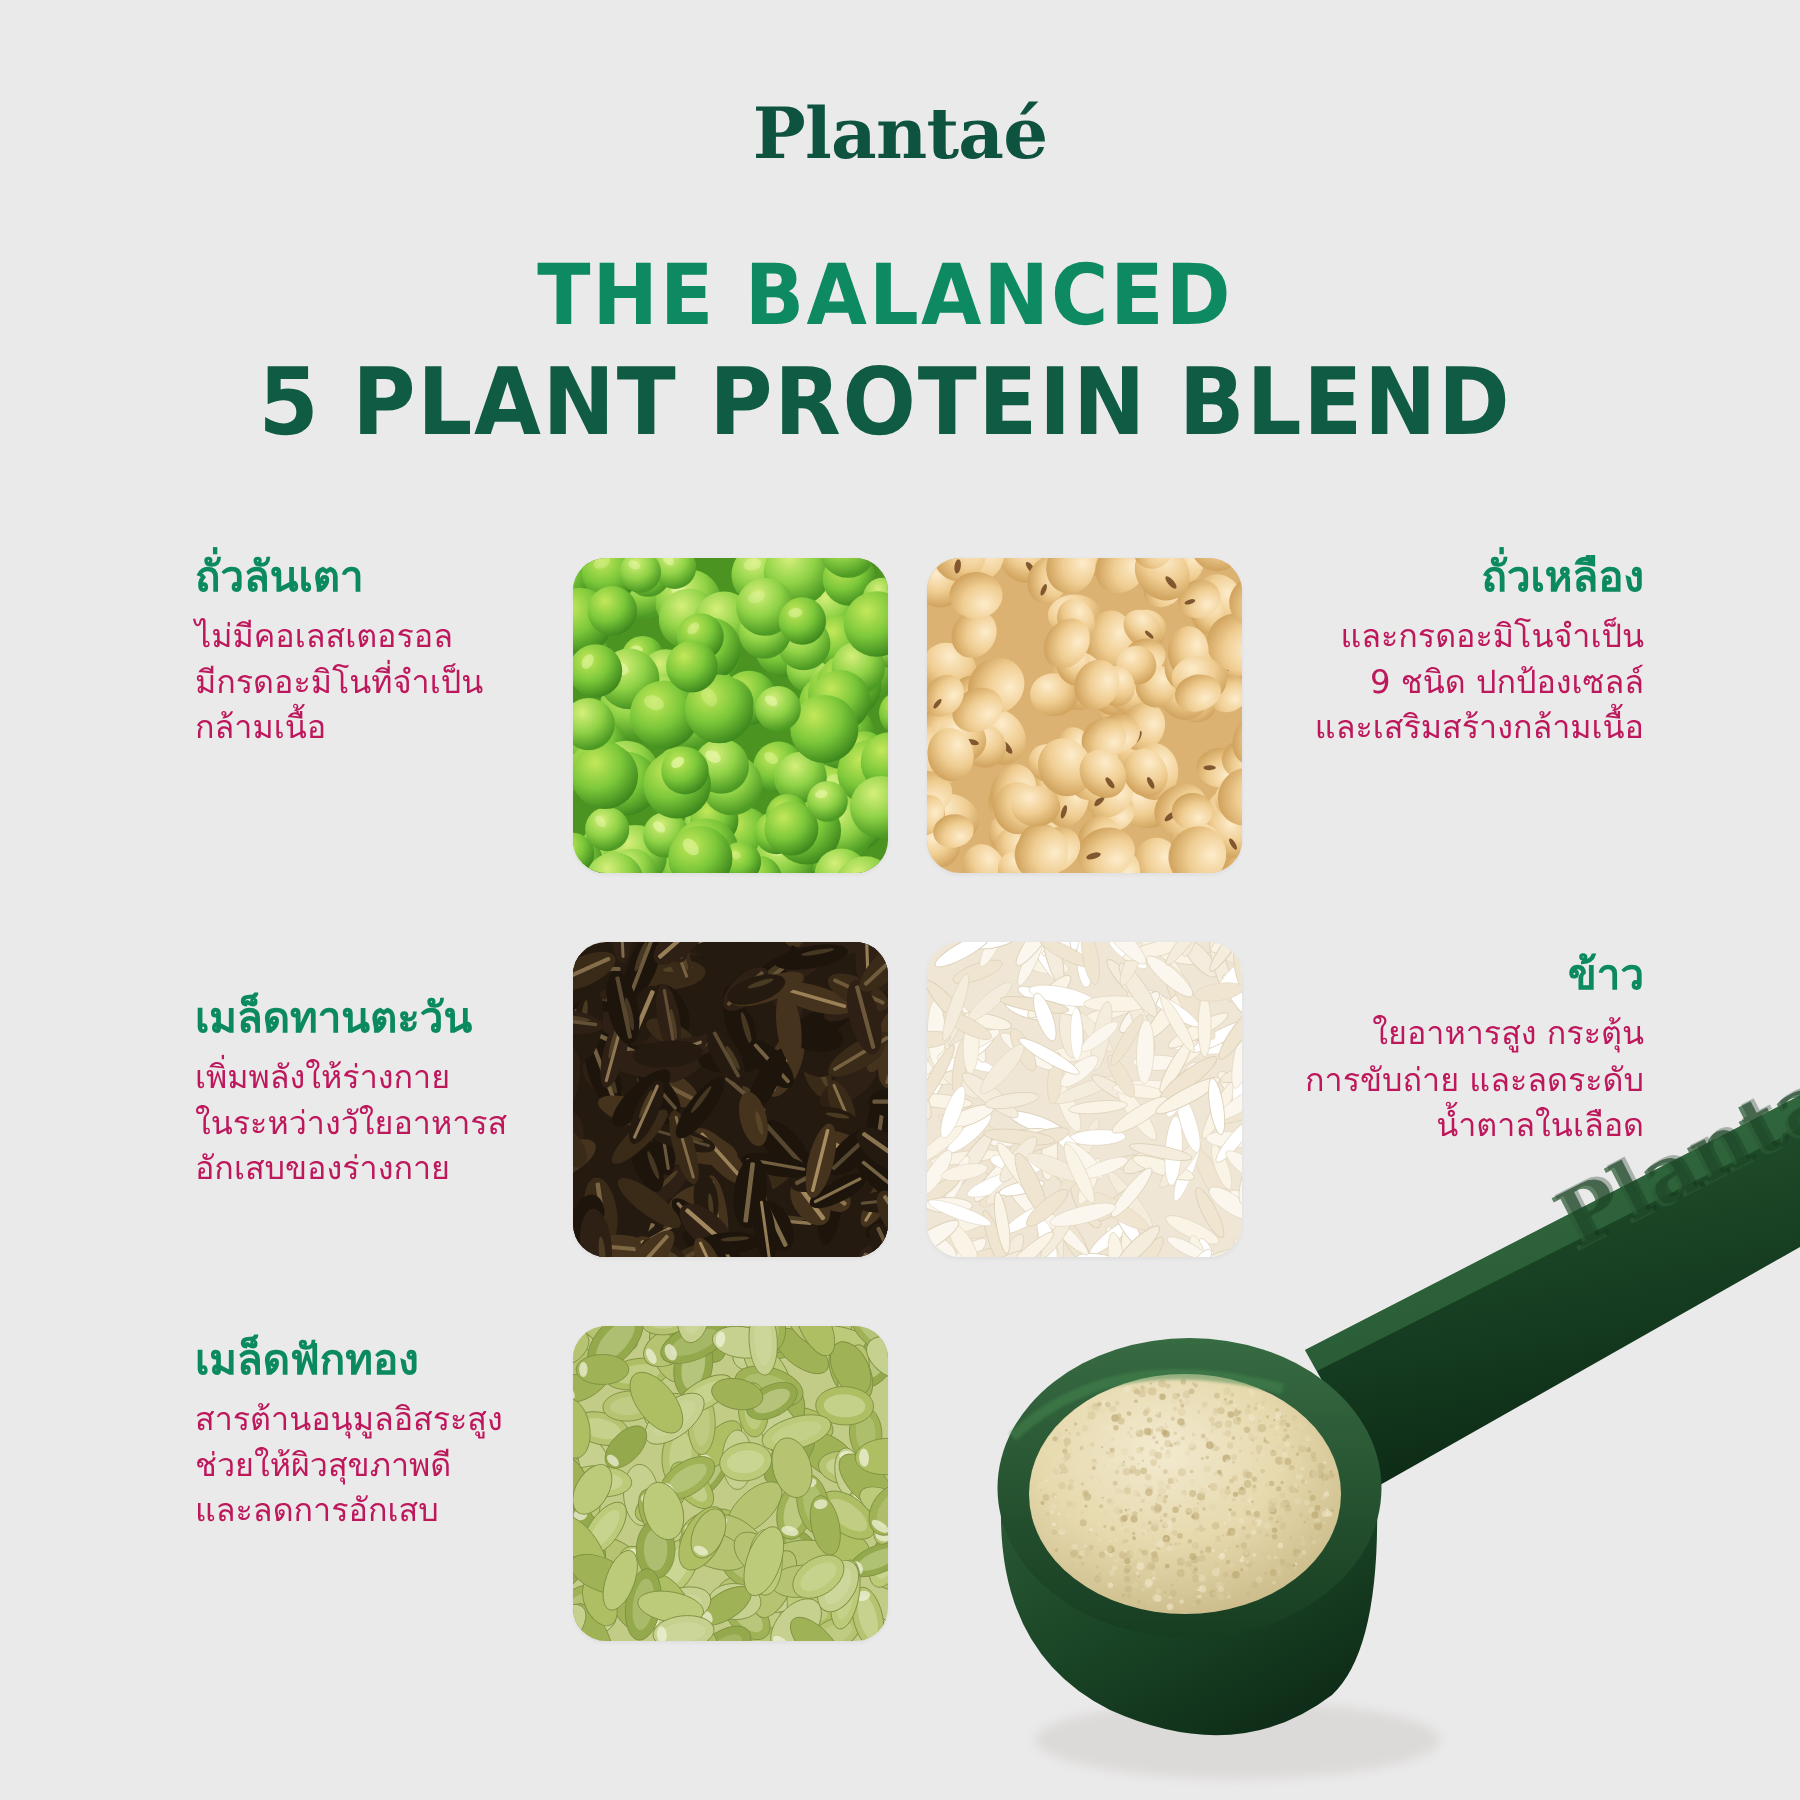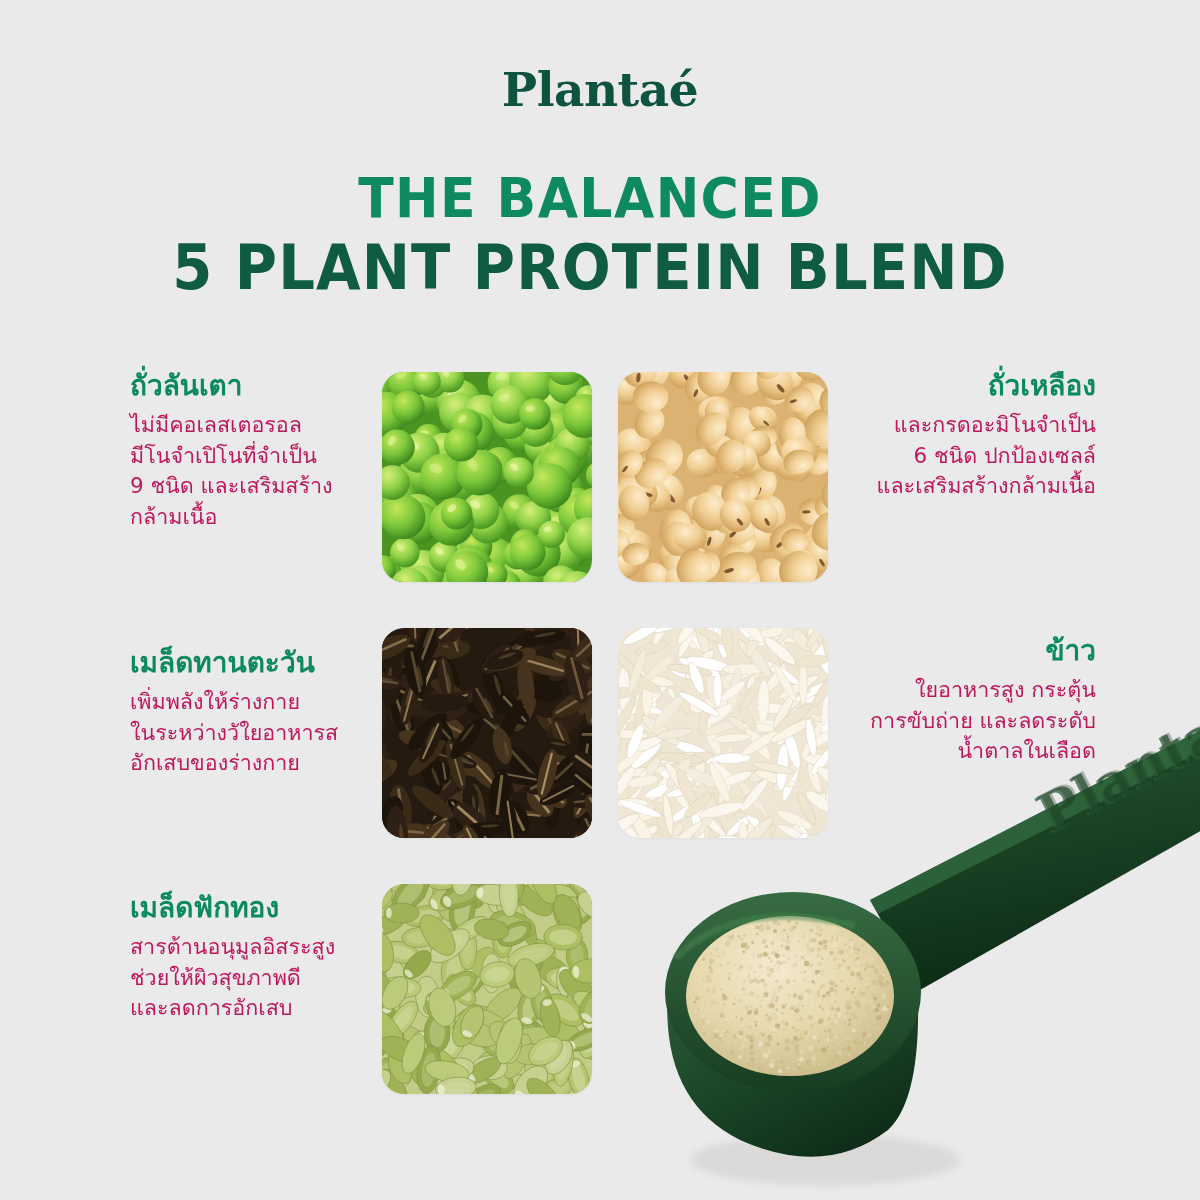--- a/index.html
+++ b/index.html
@@ -80,22 +80,21 @@
 
   <div class="headline">
     <div class="head-1">THE BALANCED</div>
     <div class="head-2">5 PLANT PROTEIN BLEND</div>
   </div>
 
   <div class="txt-block txt-left" style="top:368px;">
     <div class="item-title">ถั่วลันเตา</div>
     <div class="item-desc">
       <div>ไม่มีคอเลสเตอรอล</div>
-      <div>มีโนจำเปิโนที่จำเป็น</div>
-      <div>9 ชนิด และเสริมสร้าง</div>
+      <div>มีกรดอะมิโนที่จำเป็น</div>
       <div>กล้ามเนื้อ</div>
     </div>
   </div>
 
   <div class="tile" style="left:382px; top:372px;">
     <svg viewBox="0 0 210 210">
         <defs>
       <radialGradient id="peaG" cx="35%" cy="30%" r="72%">
         <stop offset="0%" stop-color="#c3e85a"></stop>
             <stop offset="55%" stop-color="#7cc83a"></stop>
@@ -456,26 +455,26 @@
           <ellipse cx="76.3" cy="196.7" rx="18.6" ry="17.4" fill="url(#soyG)" transform="rotate(128 76.3 196.7)"></ellipse>
           <ellipse cx="-9.0" cy="-6.0" rx="14.2" ry="11.9" fill="url(#soyG)" transform="rotate(52 -9.0 -6.0)"></ellipse>
         </g>
     </svg>
   </div>
 
   <div class="txt-block txt-right" style="top:368px;">
     <div class="item-title">ถั่วเหลือง</div>
     <div class="item-desc">
       <div>และกรดอะมิโนจำเป็น</div>
-      <div>6 ชนิด ปกป้องเซลล์</div>
+      <div>9 ชนิด ปกป้องเซลล์</div>
       <div>และเสริมสร้างกล้ามเนื้อ</div>
     </div>
   </div>
 
-  <div class="txt-block txt-left" style="top:645px;">
+  <div class="txt-block txt-left" style="top:662px;">
     <div class="item-title">เมล็ดทานตะวัน</div>
     <div class="item-desc">
       <div>เพิ่มพลังให้ร่างกาย</div>
       <div>ในระหว่างวัใยอาหารส</div>
       <div>อักเสบของร่างกาย</div>
     </div>
   </div>
 
   <div class="tile" style="left:382px; top:628px;">
     <svg viewBox="0 0 210 210">

